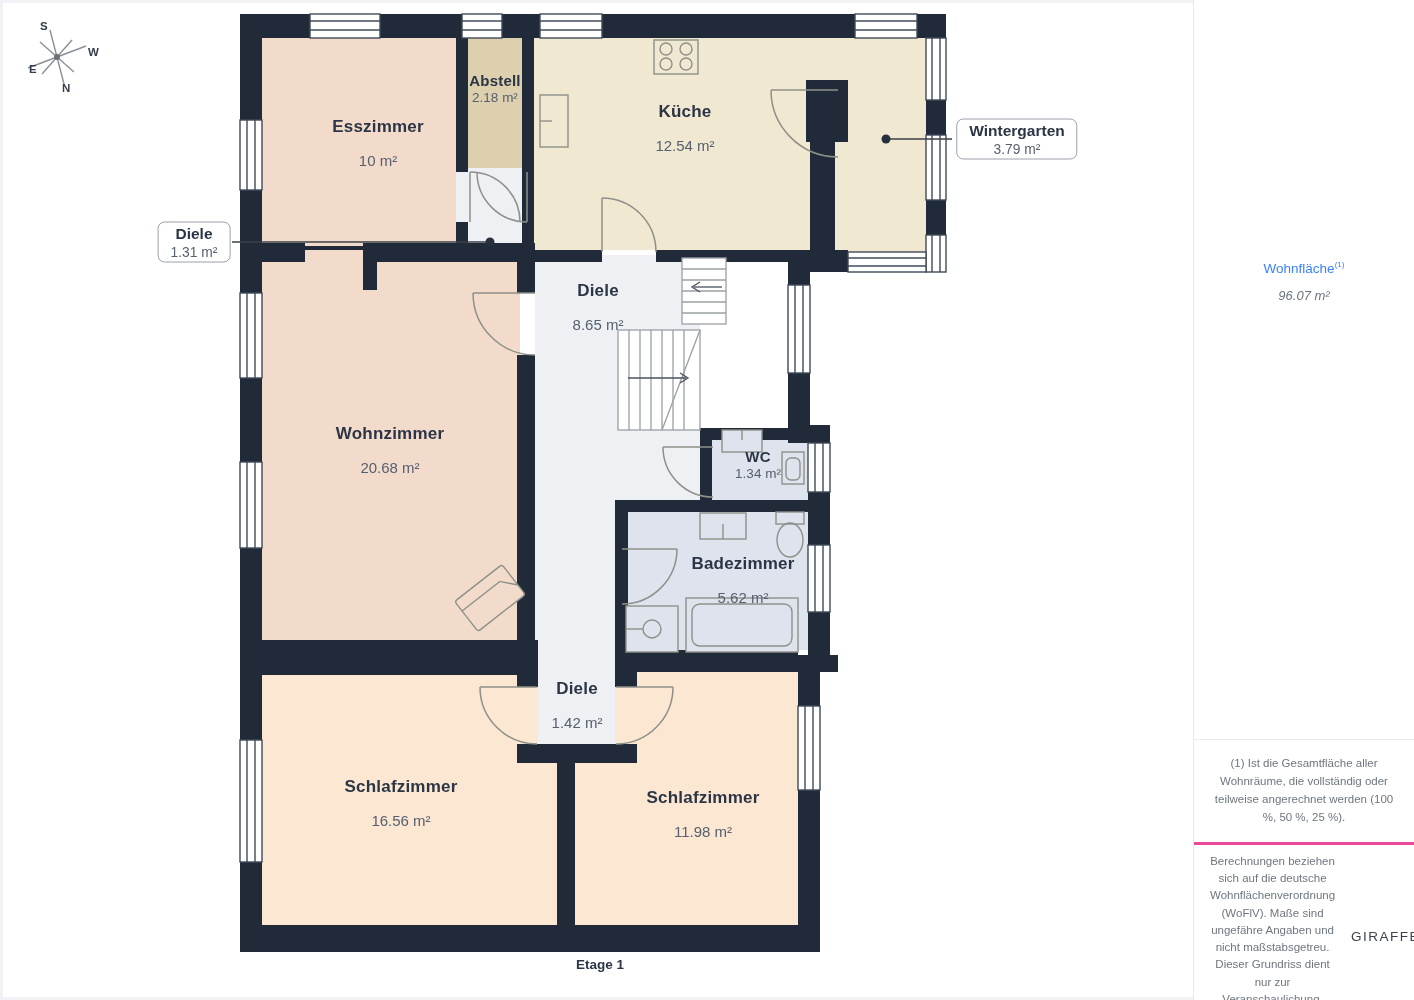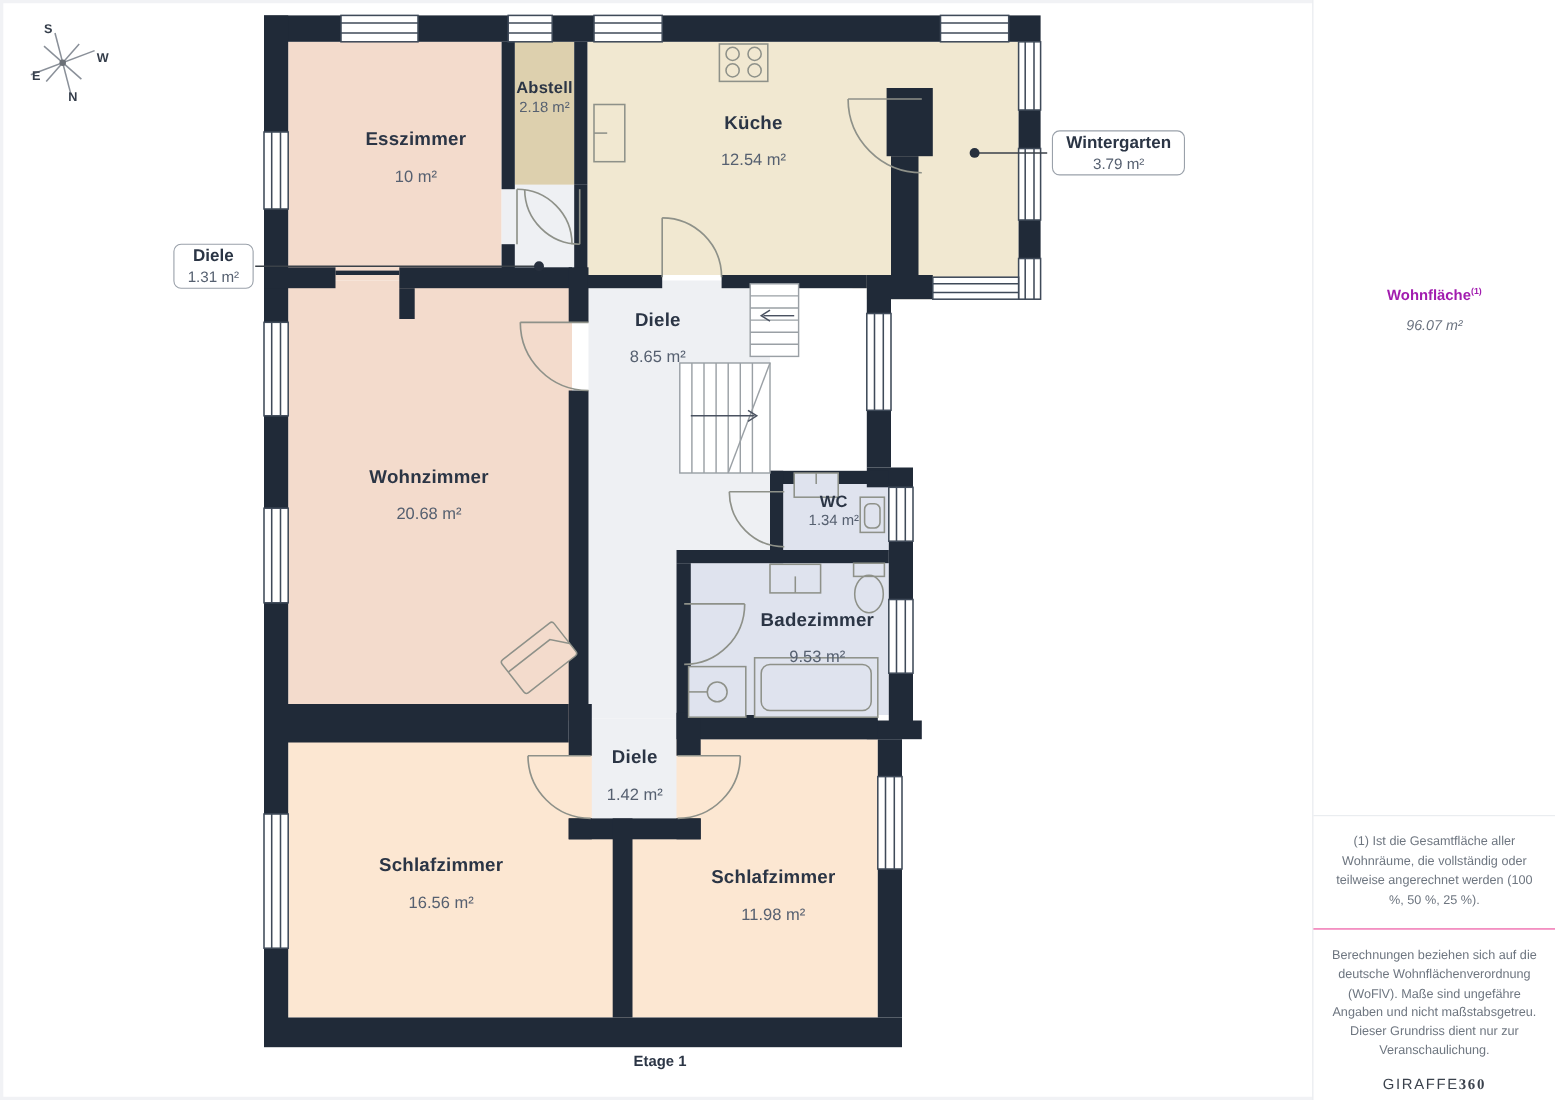--- a/index.html
+++ b/index.html
@@ -35,26 +35,26 @@
     border-left:1px solid #e6e9ed;display:flex;flex-direction:column;
   }
   .sb-logo{height:148px;border-bottom:1px solid #e8ebef;position:relative;}
   .logo-box{position:absolute;left:50%;top:30px;transform:translateX(-50%);width:204px;height:96px;}
   .logo-title{position:absolute;left:34px;top:40px;font-family:"Liberation Serif",serif;
     font-size:20.5px;font-weight:700;color:#1d6b53;white-space:nowrap;}
   .logo-sub{position:absolute;left:0;right:0;top:82px;text-align:center;font-family:"Liberation Serif",serif;
     font-size:12.5px;font-weight:700;color:#bb2f55;white-space:nowrap;}
   .sb-main{flex:1;position:relative;border-bottom:1px solid #e8ebef;}
   .area-summary{position:absolute;left:0;right:0;top:260px;text-align:center;}
-  .area-summary .lbl{font-weight:700;font-size:13.5px;color:#a21caf;}
+  .area-summary .lbl{font-weight:400;font-size:13.5px;color:#3b82f6;}
   .area-summary .lbl sup{font-size:8px;}
   .area-summary .val{margin-top:12px;font-size:13px;color:#6b7380;font-style:italic;}
-  .sb-note{height:102px;border-bottom:1px solid #ec4899;display:flex;align-items:center;justify-content:center;}
+  .sb-note{height:102px;border-bottom:3px solid #ec4899;display:flex;align-items:center;justify-content:center;}
   .sb-note p{margin:0;padding:0 16px;text-align:center;font-size:11.5px;line-height:1.55;color:#6e7680;}
-  .sb-legal{height:155px;display:flex;flex-direction:column;align-items:center;justify-content:flex-start;padding-top:16px;box-sizing:border-box;}
+  .sb-legal{height:155px;display:flex;flex-direction:row;align-items:center;justify-content:flex-start;padding-top:16px;box-sizing:border-box;}
   .sb-legal p{margin:0;padding:0 16px;text-align:center;font-size:11.5px;line-height:1.5;color:#6e7680;}
   .brand{margin-top:13px;font-size:13.5px;color:#3b424d;letter-spacing:1.5px;}
   .brand .b{font-weight:700;font-family:Liberation Serif, serif;}
 </style>
 </head>
 <body>
 
 <div class="stage">
 
   <div class="plan-area">
@@ -355,21 +355,21 @@
     <div class="room-label" style="left:390px;top:450px">
       <div class="nm">Wohnzimmer</div>
         <div class="ar">20.68 m²</div>
       </div>
     <div class="room-label sm" style="left:758px;top:464px">
       <div class="nm">WC</div>
         <div class="ar">1.34 m²</div>
       </div>
     <div class="room-label" style="left:743px;top:580px">
       <div class="nm">Badezimmer</div>
-        <div class="ar">9.53 m²</div>
+        <div class="ar">5.62 m²</div>
       </div>
     <div class="room-label" style="left:577px;top:705px">
       <div class="nm">Diele</div>
         <div class="ar">1.42 m²</div>
       </div>
     <div class="room-label" style="left:401px;top:803px">
       <div class="nm">Schlafzimmer</div>
         <div class="ar">16.56 m²</div>
       </div>
     <div class="room-label" style="left:703px;top:814px">

